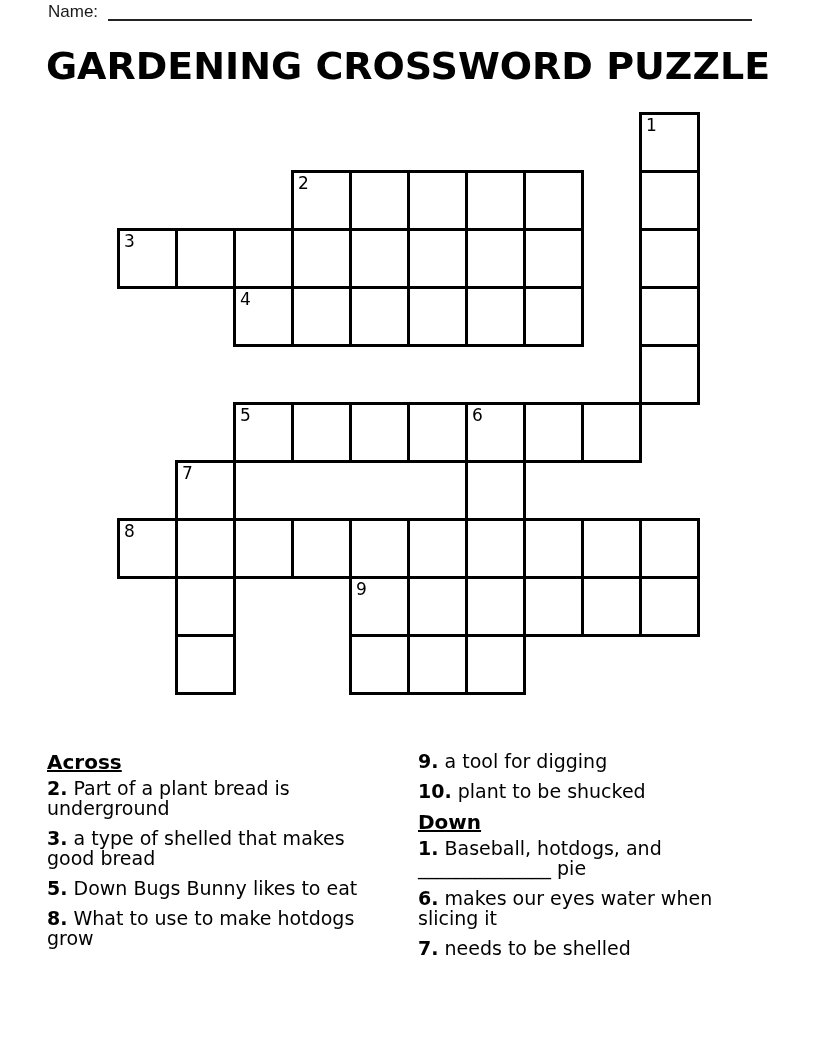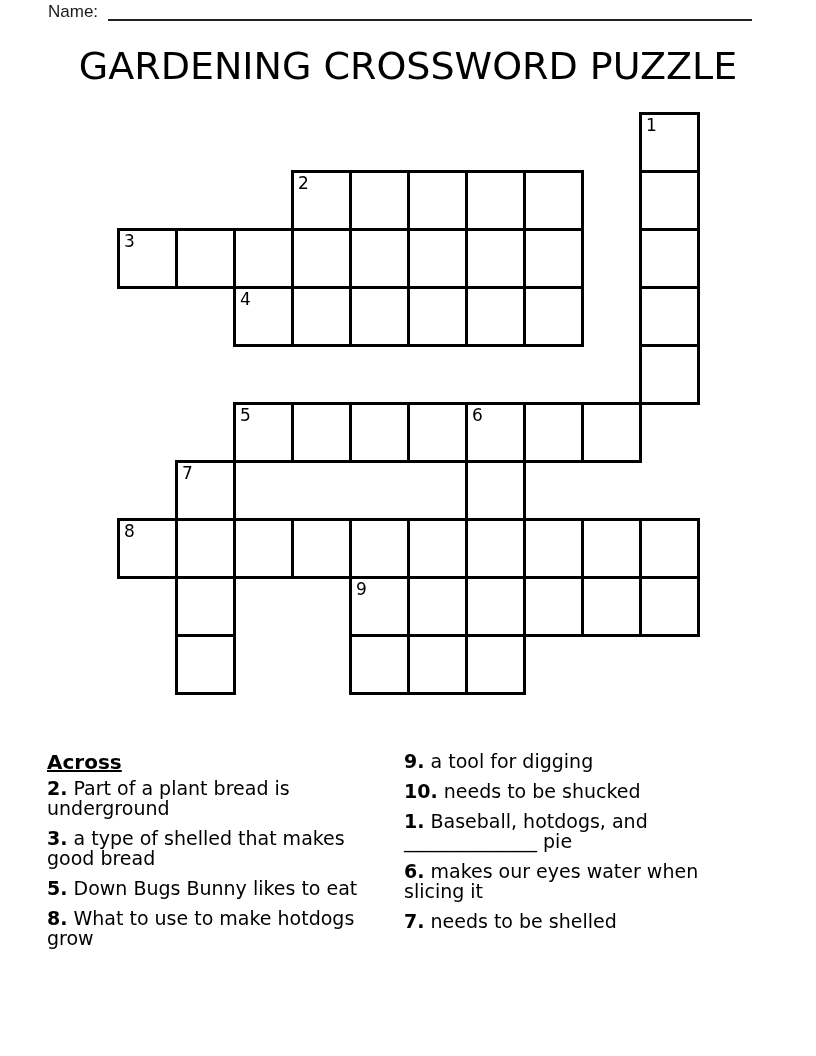--- a/index.html
+++ b/index.html
@@ -25,21 +25,21 @@
     flex: 1; height: 17px; margin-left: 10px;
     border-bottom: 2px solid #222222;
   }
 
   
   .title {
     position: absolute;
     top: 44px; left: 0; width: 100%;
     text-align: center;
     font-size: 38px;
-    font-weight: 400;
+    font-weight: 700;
     letter-spacing: 0px;
     white-space: nowrap;
   }
 
   
   .grid {
     position: absolute;
     left: 117px; top: 112px;
     width: 583px; height: 583px;
   }
@@ -53,21 +53,21 @@
     position: absolute;
     top: 1px; left: 4px;
     font-size: 17px;
     line-height: 1.15;
     color: #000000;
   }
 
   
   .clue-col { position: absolute; top: 703px; margin-top: 48px; }
   .clue-col.left  { left: 47px;  width: 362px; }
-  .clue-col.right { left: 404px; width: 380px; }
+  .clue-col.right { left: 418px; width: 380px; }
   .clue-heading {
     font-size: 20px; font-weight: bold;
     text-decoration: underline;
     line-height: 22px;
     margin: 0 0 5px 0;
   }
   .clue {
     font-size: 19px;
     line-height: 20px;
     margin: 0 0 10px 0;
@@ -166,19 +166,20 @@
 underground</span></p>
   <p class="clue"><b>3.</b> <span class="clue-text">a type of shelled that makes
 good bread</span></p>
   <p class="clue"><b>5.</b> <span class="clue-text">Down Bugs Bunny likes to eat</span></p>
   <p class="clue"><b>8.</b> <span class="clue-text">What to use to make hotdogs
 grow</span></p>
 </div>
 
 <div class="clue-col right">
   <p class="clue"><b>9.</b> <span class="clue-text">a tool for digging</span></p>
-  <p class="clue"><b>10.</b> <span class="clue-text">needs to be shucked</span></p>
+  <p class="clue"><b>10.</b> <span class="clue-text">plant to be shucked</span></p>
+  <div class="clue-heading">Down</div>
   <p class="clue"><b>1.</b> <span class="clue-text">Baseball, hotdogs, and
 ______________ pie</span></p>
   <p class="clue"><b>6.</b> <span class="clue-text">makes our eyes water when
 slicing it</span></p>
   <p class="clue"><b>7.</b> <span class="clue-text">needs to be shelled</span></p>
 </div>
 
 </body></html>

